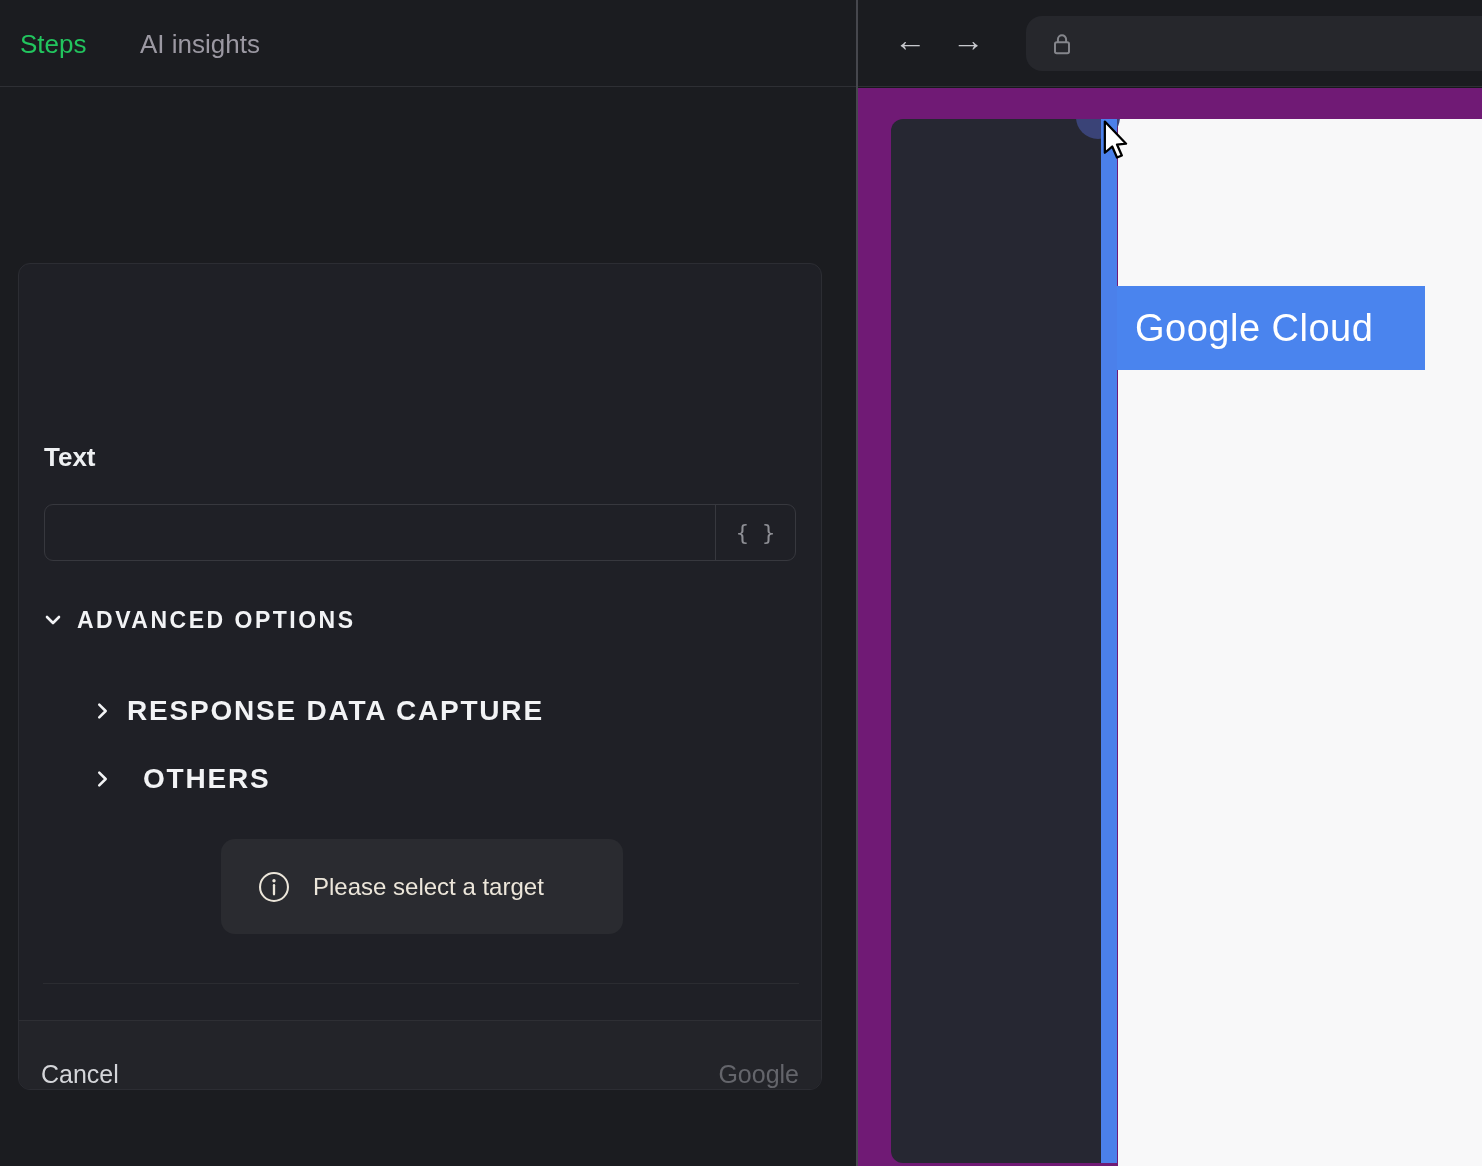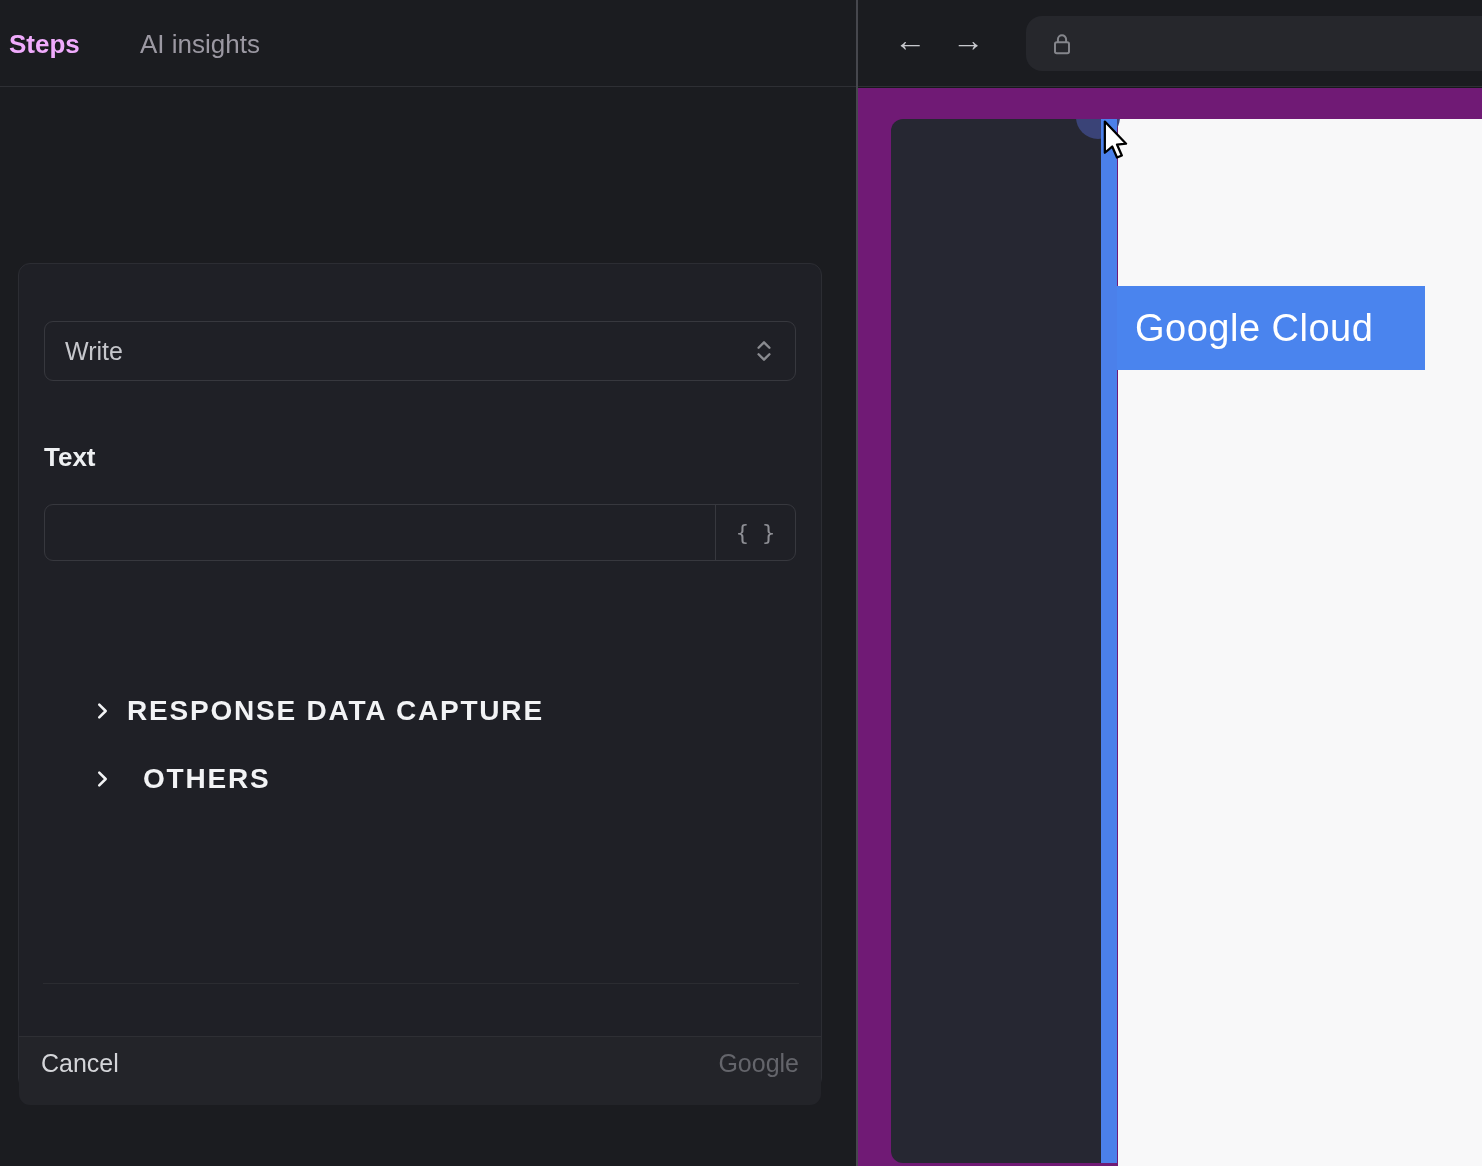--- a/index.html
+++ b/index.html
@@ -5,21 +5,21 @@
   * { margin:0; padding:0; box-sizing:border-box; }
   html,body { width:1482px; height:1166px; background:#17181b; overflow:hidden;
               font-family:"Liberation Sans", sans-serif; }
 
   
   .left-panel { position:absolute; left:0; top:0; width:857px; height:1166px;
                 background:#1b1c20; }
   .left-topbar { position:absolute; left:0; top:0; width:100%; height:87px;
                  border-bottom:1px solid #2e2f34; }
   .tab { position:absolute; top:29px; font-size:26px; cursor:default; }
-  .tab-steps { left:9px; color:#f0abfc; font-weight:700; }
+  .tab-steps { left:20px; color:#22c55e; font-weight:400; }
   .tab-ai { left:140px; color:#9b98a2; font-weight:500; }
 
   .step-row { position:absolute; left:0; top:132px; width:857px; height:68px; }
   .step-num { position:absolute; left:38px; top:152px; font-size:24px; color:#8e8f96; }
   .flag-ic { position:absolute; left:79px; top:150px; }
   .step-label { position:absolute; left:123px; top:150px; font-size:26px; color:#b4b5bb; }
   .step-link { text-decoration:underline; text-underline-offset:7px;
                text-decoration-thickness:2px; color:#b4b5bb; }
   .check-ic { position:absolute; left:766px; top:147px; }
 
@@ -53,24 +53,24 @@
   .section-label { margin-left:14px; font-size:28px; font-weight:700;
                    letter-spacing:1.8px; color:#f2f3f5; }
 
   .toast { position:absolute; left:202px; top:575px; width:402px; height:95px;
            background:#2a2b30; border-radius:14px; display:flex; align-items:center;
            padding-left:36px; }
   .toast-text { margin-left:22px; font-size:24px; color:#ece6da; }
 
   .card-divider { position:absolute; left:24px; top:719px; width:756px; height:1px;
                   background:#2b2c31; }
-  .card-footer { position:absolute; left:0; top:772px; width:802px; height:69px;
+  .card-footer { position:absolute; left:0; top:756px; width:802px; height:69px;
                  background:#232429; border-top:1px solid #2e2f34;
-                 border-radius:0 0 11px 11px; display:flex; align-items:flex-start;
-                 justify-content:space-between; padding:12px 22px; }
+                 border-radius:0 0 11px 11px; display:flex; align-items:flex-end;
+                 justify-content:space-between; padding:0 22px; }
   .btn-cancel { font-size:25px; color:#d4d5d9; cursor:pointer; }
   .btn-apply { font-size:25px; color:#64656b; cursor:default; }
 
   
   .right-panel { position:absolute; left:858px; top:0; width:624px; height:1166px;
                  background:#17181b; }
   .v-divider { position:absolute; left:856px; top:0; width:2px; height:1166px;
                background:#46474d; }
   .right-topbar { position:absolute; left:0; top:0; width:100%; height:87px;
                   background:#1b1c20; border-bottom:1px solid #2e2f34; }
@@ -115,52 +115,59 @@
       <path d="M4 3 H18 L14.2 8 L18 13 H4 Z" stroke="#8a8b90" stroke-width="1.8" fill="none" stroke-linejoin="round"></path>
     </svg>
     <div class="step-label"><span>Navigate to </span><span class="step-link">START_URL</span></div>
     <svg class="check-ic" width="32" height="32" viewBox="0 0 26 26">
       <path d="M4 14 L10 20 L22 6" stroke="#33e04e" stroke-width="2.8" fill="none" stroke-linecap="round" stroke-linejoin="round"></path>
     </svg>
   </div>
 
   <div class="card">
 
-    <div class="select-box">
-      <div class="select-value">Write</div>
-      <svg width="22" height="26" viewBox="0 0 20 24">
-        <path d="M5 9 L10 4 L15 9" stroke="#8a8b90" stroke-width="2.2" fill="none" stroke-linecap="round" stroke-linejoin="round"></path>
-        <path d="M5 15 L10 20 L15 15" stroke="#8a8b90" stroke-width="2.2" fill="none" stroke-linecap="round" stroke-linejoin="round"></path>
-      </svg>
-    </div>
 
     <div class="field-label">Text</div>
 
     <div class="input-wrap">
       <input class="text-input" type="text" value="" style="">
       <div class="braces-btn">
         <span>{ }</span>
       </div>
     </div>
 
+    <div class="adv-header">
+      <svg width="24" height="24" viewBox="0 0 24 24">
+        <path d="M6 9 L12 15 L18 9" stroke="#f2f3f5" stroke-width="2.6" fill="none" stroke-linecap="round" stroke-linejoin="round"></path>
+      </svg>
+      <div class="adv-label">ADVANCED OPTIONS</div>
+    </div>
 
     <div class="section-row sec-resp">
       <svg width="22" height="22" viewBox="0 0 24 24">
         <path d="M9 5 L16 12 L9 19" stroke="#f2f3f5" stroke-width="2.8" fill="none" stroke-linecap="round" stroke-linejoin="round"></path>
       </svg>
       <div class="section-label">RESPONSE DATA CAPTURE</div>
     </div>
 
     <div class="section-row sec-others">
       <svg width="22" height="22" viewBox="0 0 24 24">
         <path d="M9 5 L16 12 L9 19" stroke="#f2f3f5" stroke-width="2.8" fill="none" stroke-linecap="round" stroke-linejoin="round"></path>
       </svg>
       <div class="section-label">OTHERS</div>
     </div>
 
+    <div class="toast">
+      <svg width="34" height="34" viewBox="0 0 28 28">
+        <circle cx="14" cy="14" r="11.5" stroke="#ece6da" stroke-width="1.7" fill="none"></circle>
+        <circle cx="14" cy="8.8" r="1.4" fill="#ece6da"></circle>
+        <path d="M14 12.5 V20" stroke="#ece6da" stroke-width="1.9" stroke-linecap="round"></path>
+      </svg>
+      <div class="toast-text">Please select a target</div>
+    </div>
 
     <div class="card-divider"></div>
 
     <div class="card-footer">
       <div class="btn-cancel">Cancel</div>
       <div class="btn-apply">Google</div>
     </div>
   </div>
 </div>
 

